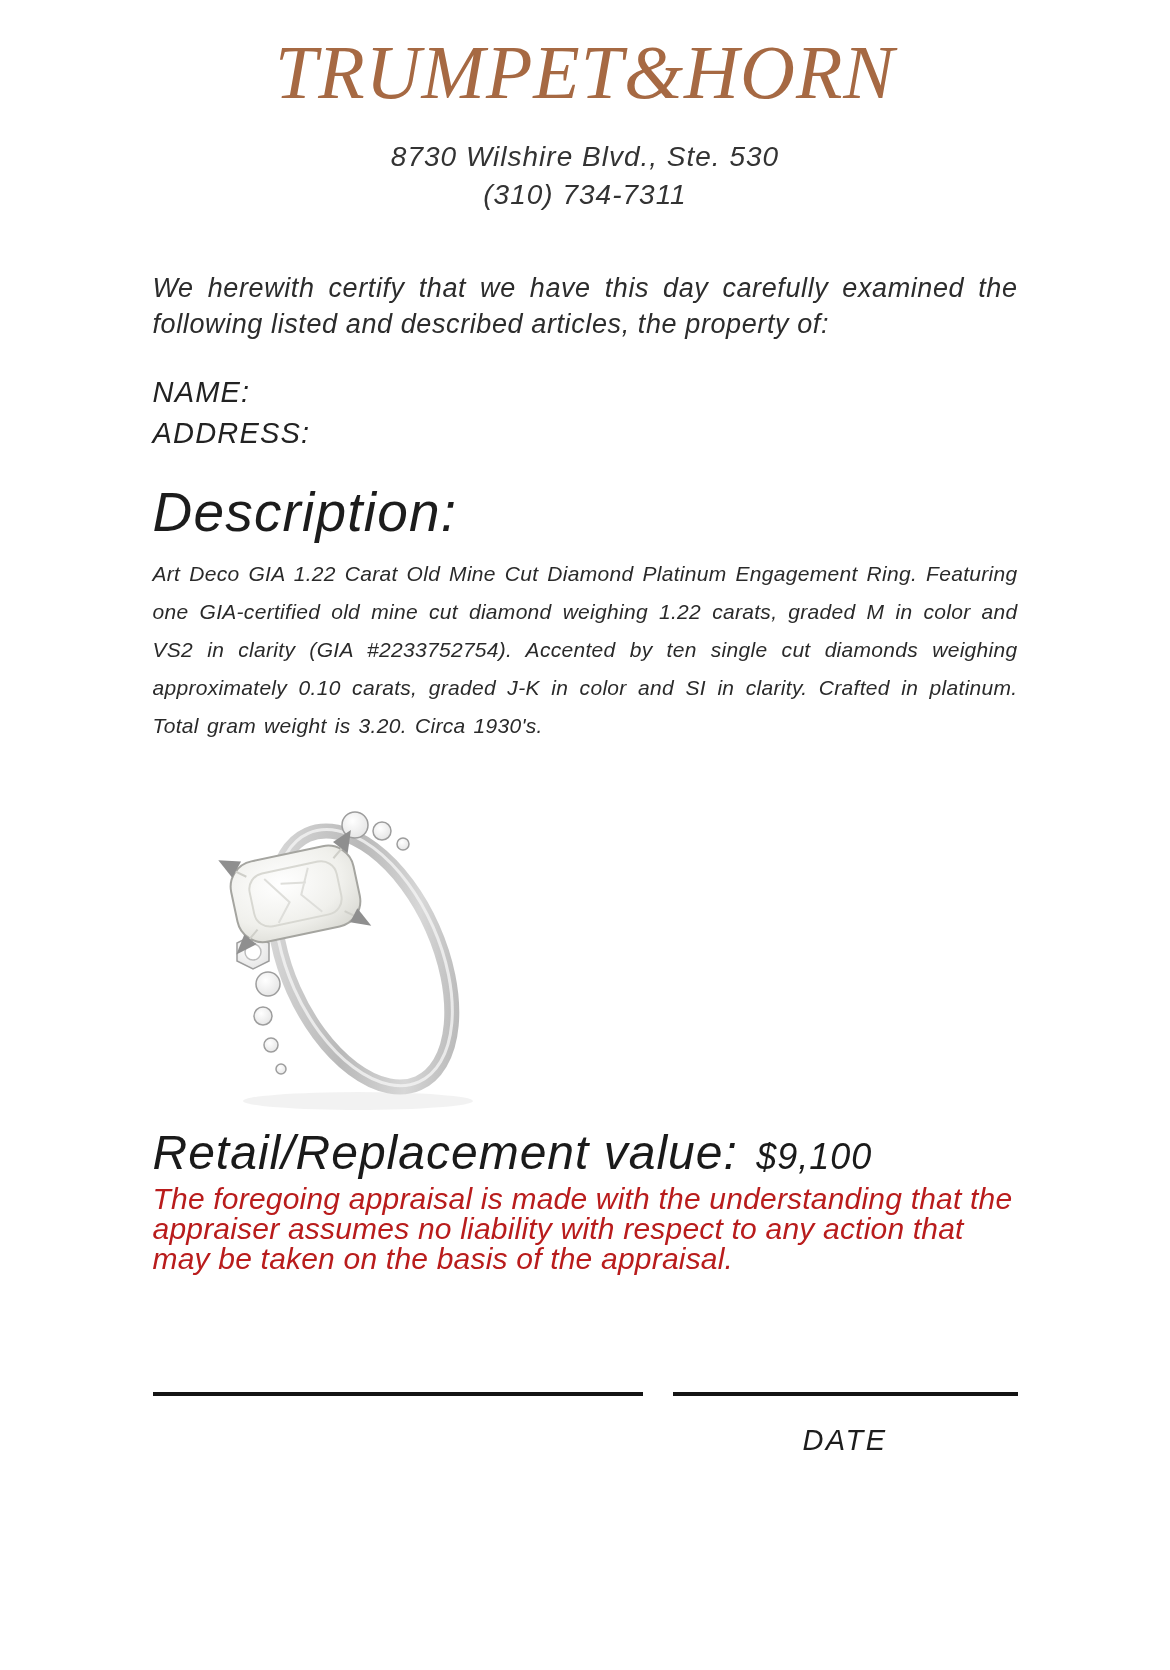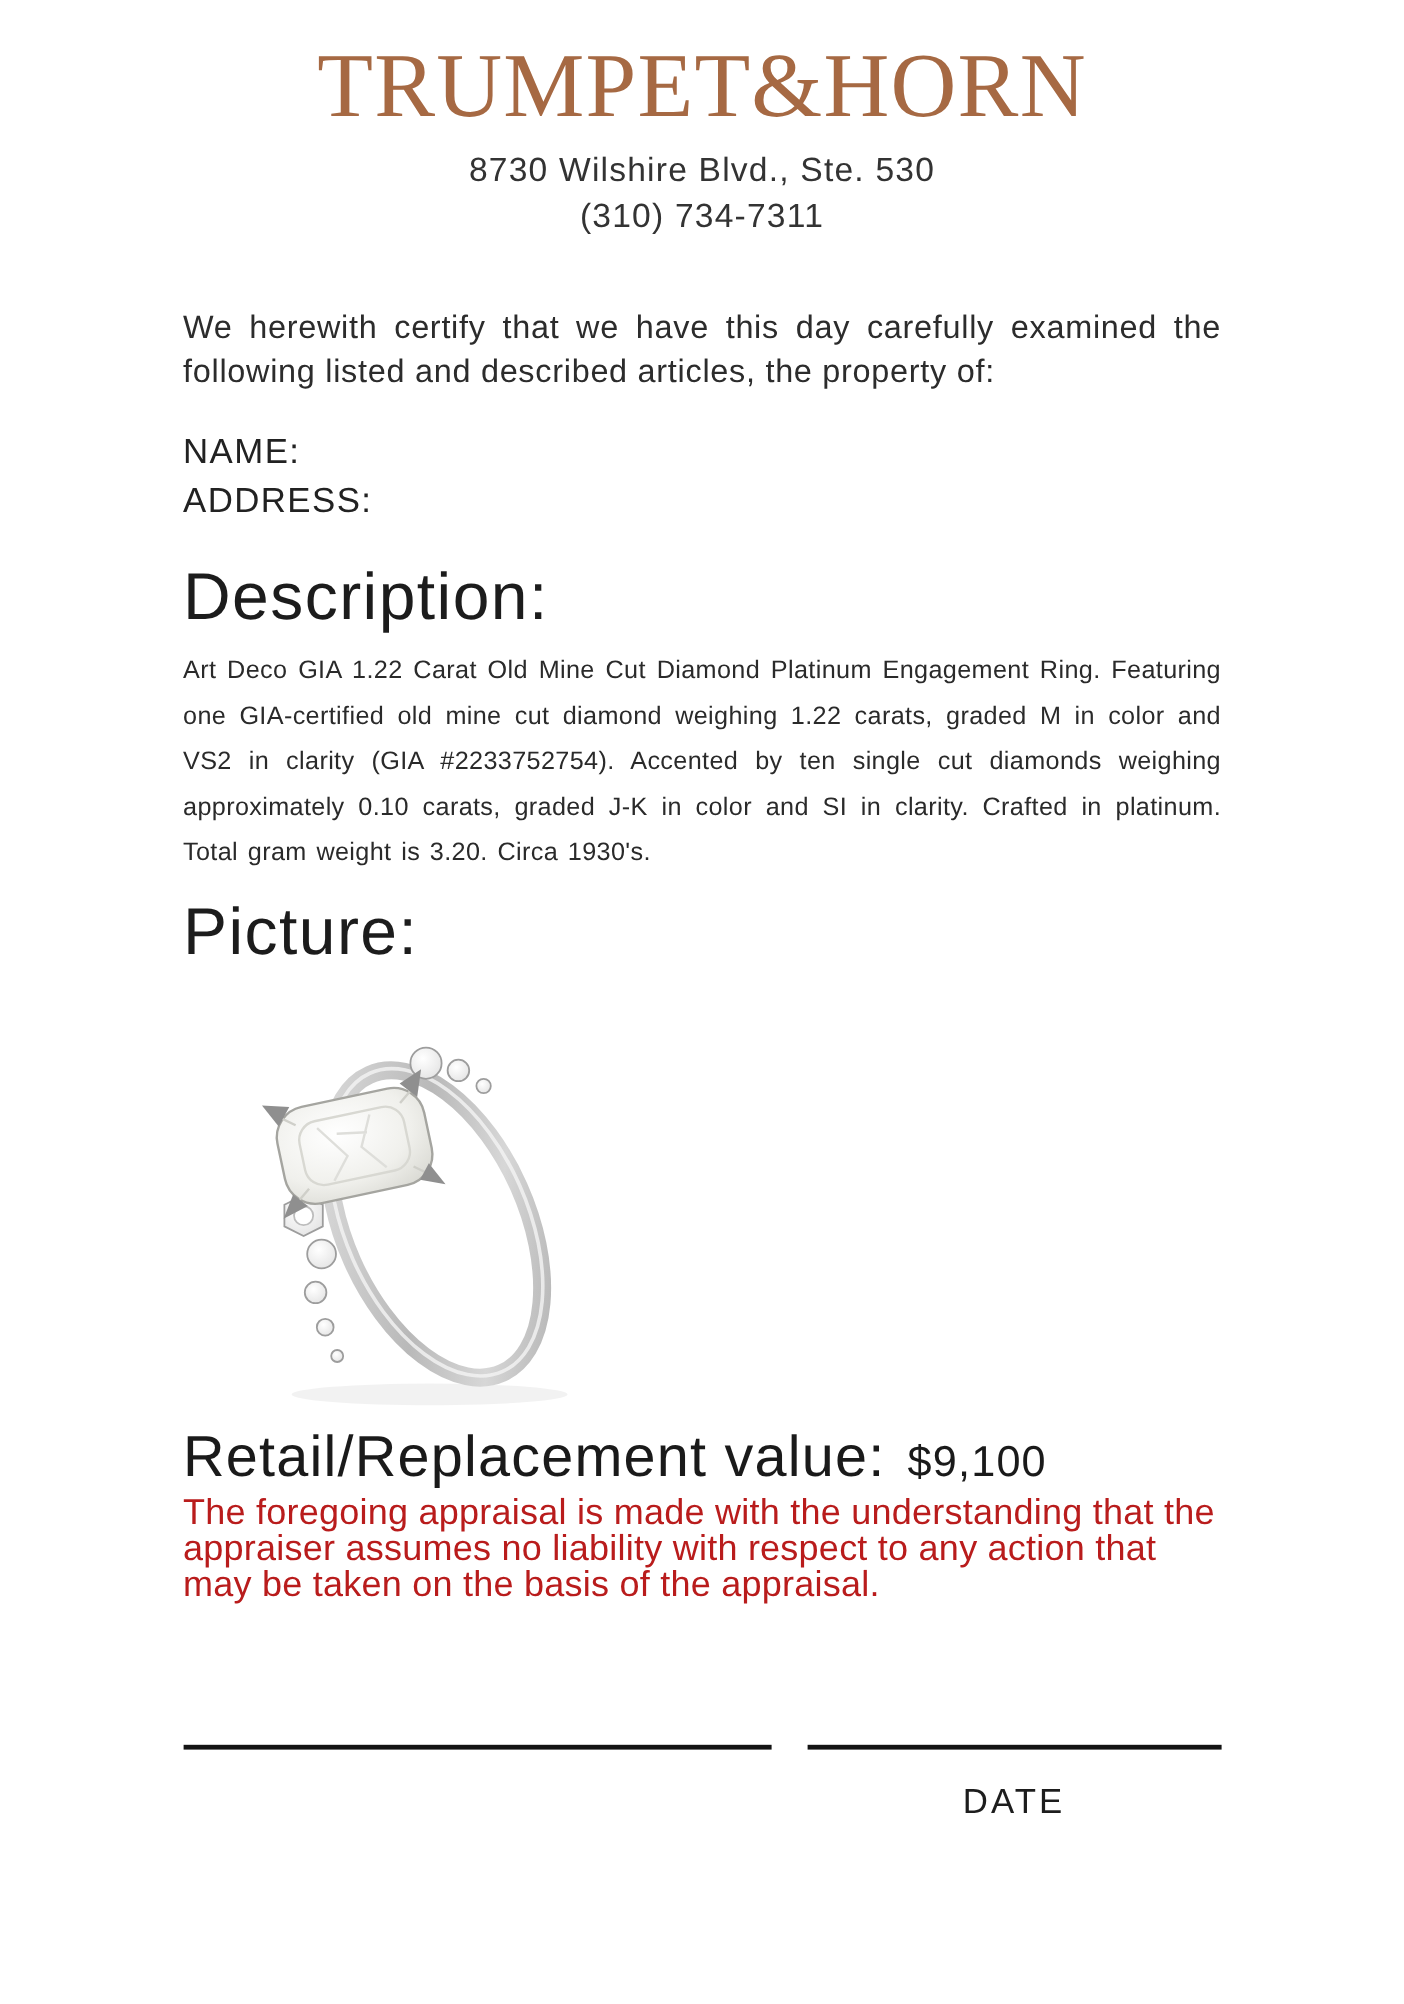--- a/index.html
+++ b/index.html
@@ -5,32 +5,33 @@
   * { margin:0; padding:0; box-sizing:border-box; }
   html,body { background:#ffffff; }
   .page {
     position:relative;
     width:997px; height:1670px;
     margin:0 auto;
     background:#ffffff;
     color:#242424;
     font-family:"Liberation Sans", sans-serif;
     overflow:hidden;
+    font-style:italic;
   }
   
   .header { text-align:center; padding-top:34px; }
   .logo {
     font-family:"Liberation Serif", serif;
     font-size:76px; line-height:1;
     letter-spacing:1px;
     color:#a66943;
     font-weight:400;
     white-space:nowrap;
   }
-  .address-block { margin-top:13px; font-size:28px; line-height:38px; letter-spacing:1px; color:#333333; }
+  .address-block { margin-top:28px; font-size:28px; line-height:38px; letter-spacing:1px; color:#333333; }
   
   .content { margin:0 66px; }
   .intro {
     margin-top:56px;
     font-size:27px; line-height:36px;
     letter-spacing:0.6px;
     text-align:justify;
     color:#2c2c2c;
   }
   .owner { margin-top:30px; font-size:29px; line-height:41px; letter-spacing:1.2px; color:#222; }
@@ -94,21 +95,20 @@
     <p class="intro">We herewith certify that we have this day carefully examined the following listed and described articles, the property of:</p>
 
     <div class="owner">
       <div>NAME:</div>
       <div>ADDRESS:</div>
     </div>
 
     <h2 class="section-heading">Description:</h2>
     <p class="desc-body">Art Deco GIA 1.22 Carat Old Mine Cut Diamond Platinum Engagement Ring. Featuring one GIA-certified old mine cut diamond weighing 1.22 carats, graded M in color and VS2 in clarity (GIA #2233752754). Accented by ten single cut diamonds weighing approximately 0.10 carats, graded J-K in color and SI in clarity. Crafted in platinum. Total gram weight is 3.20. Circa 1930's.</p>
 
-    <h2 class="section-heading picture-heading">Picture:</h2>
 
     <svg class="ring-figure" viewBox="0 0 300 330" role="img">
       <defs>
         <linearGradient id="bandGrad" x1="0" y1="0" x2="1" y2="1">
           <stop offset="0" stop-color="#e3e3e3"></stop>
           <stop offset="0.45" stop-color="#b9b9b9"></stop>
           <stop offset="0.7" stop-color="#d7d7d7"></stop>
           <stop offset="1" stop-color="#a8a8a8"></stop>
         </linearGradient>
         <radialGradient id="stoneGrad" cx="0.4" cy="0.35" r="0.9">

